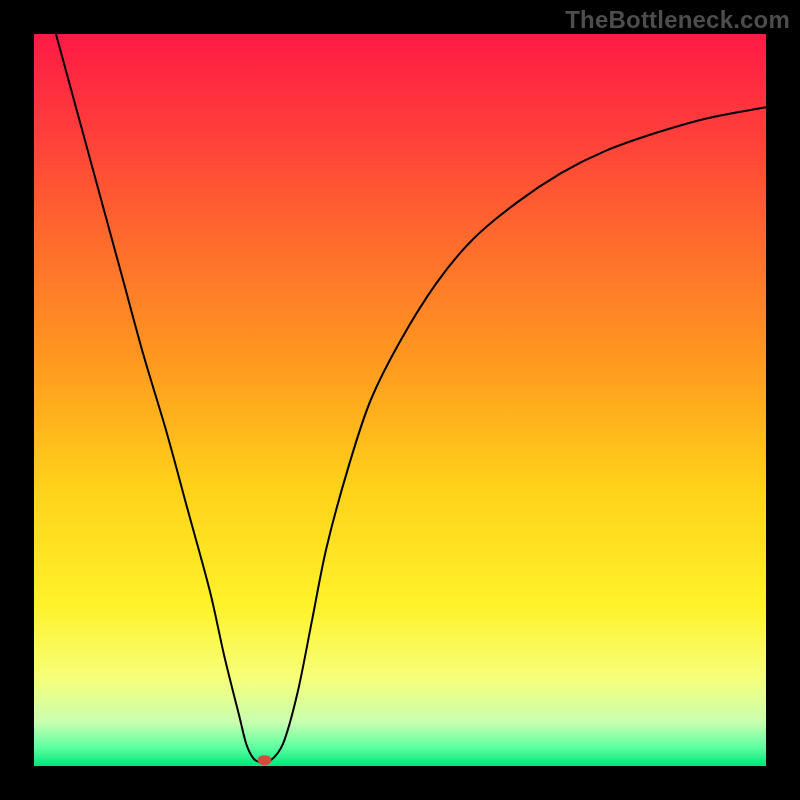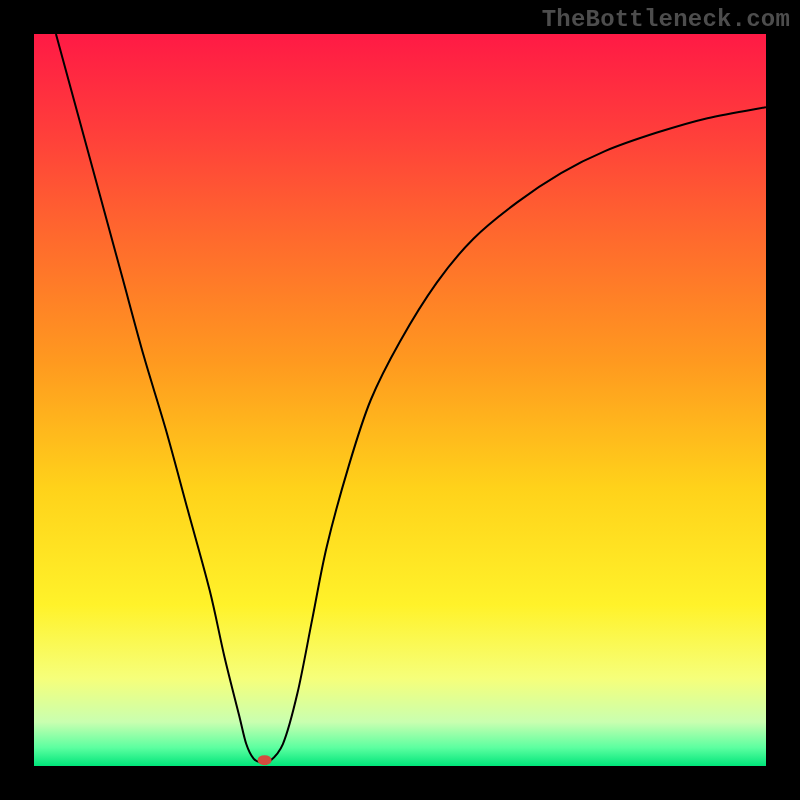--- a/index.html
+++ b/index.html
@@ -29,21 +29,20 @@
   }
   .watermark {
     position: absolute;
     top: 6px;
     right: 10px;
     color: #4d4d4d;
     font-size: 24px;
     font-weight: 600;
     letter-spacing: 0.2px;
     user-select: none;
-    font-family: Liberation Mono, monospace;
   }
   svg { display: block; }
 </style>
 </head>
 <body>
 
 <div class="frame">
   <div class="watermark">TheBottleneck.com</div>
 
   <div class="plot-area">

